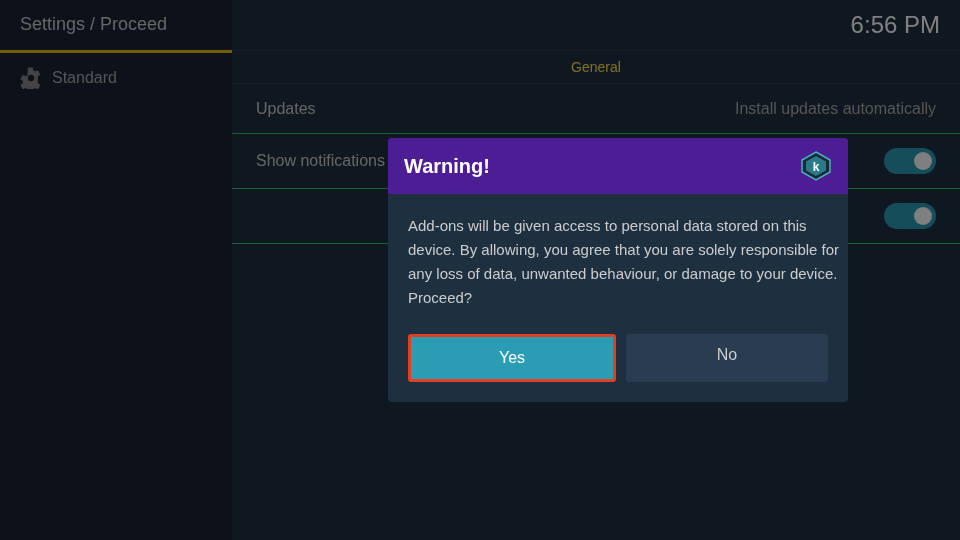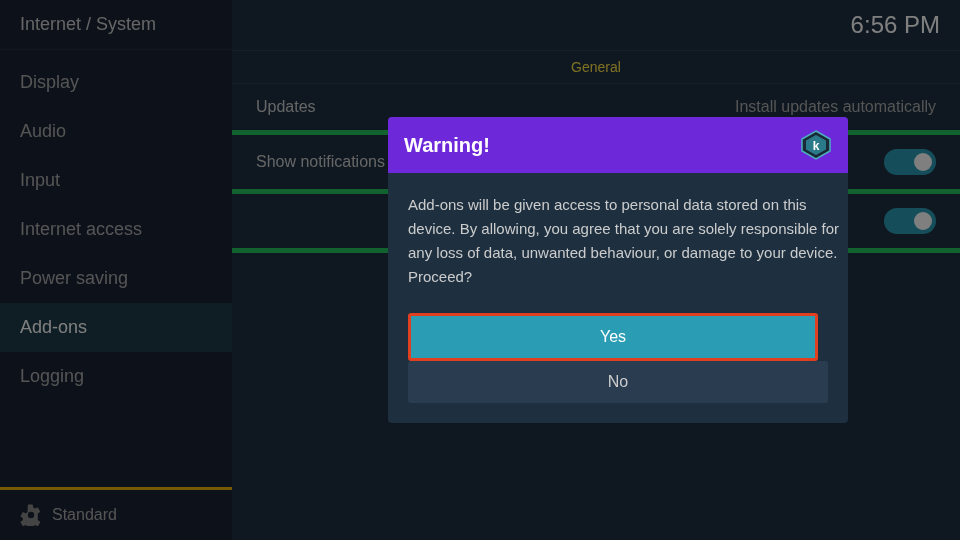--- a/index.html
+++ b/index.html
@@ -107,21 +107,21 @@
     
     .settings-area {
       padding: 0;
     }
 
     .setting-row {
       display: flex;
       justify-content: space-between;
       align-items: center;
       padding: 14px 24px;
-      border-bottom: 5px solid #22c55e;
+      border-bottom: 1px solid #22c55e;
       min-height: 50px;
     }
 
     .setting-label {
       font-size: 16px;
       color: #cccccc;
     }
 
     .setting-value {
       font-size: 16px;
@@ -183,21 +183,21 @@
       top: 50%;
       transform: translate(-20%, -50%);
       width: 460px;
       background-color: #1e3040;
       border-radius: 4px;
       overflow: hidden;
       z-index: 20;
     }
 
     .dialog-header {
-      background-color: #6d28d9;
+      background-color: #4c1d95;
       padding: 12px 16px;
       display: flex;
       justify-content: space-between;
       align-items: center;
     }
 
     .dialog-title {
       font-size: 20px;
       font-weight: bold;
       color: #ffffff;
@@ -210,21 +210,20 @@
     .dialog-message {
       font-size: 15px;
       color: #cccccc;
       line-height: 1.6;
     }
 
     .dialog-buttons {
       display: flex;
       gap: 0;
       padding: 0 20px 20px 20px;
-      flex-direction: column;
     }
 
     .btn-yes {
       flex: 1;
       padding: 12px 20px;
       background-color: #2a9db5;
       color: #ffffff;
       font-size: 16px;
       border: 3px solid #e04020;
       border-radius: 3px;
@@ -248,44 +247,21 @@
     
     .kodi-logo-shape {
       width: 32px;
       height: 32px;
     }
   </style>
 </head>
 <body>
 
 <div class="sidebar">
-  <div class="sidebar-header">Internet / System</div>
-  <nav class="sidebar-nav">
-    <div class="sidebar-item">
-      <span>Display</span>
-    </div>
-    <div class="sidebar-item">
-      <span>Audio</span>
-    </div>
-    <div class="sidebar-item">
-      <span>Input</span>
-    </div>
-    <div class="sidebar-item">
-      <span>Internet access</span>
-    </div>
-    <div class="sidebar-item">
-      <span>Power saving</span>
-    </div>
-    <div class="sidebar-item active">
-      <span>Add-ons</span>
-    </div>
-    <div class="sidebar-item">
-      <span>Logging</span>
-    </div>
-  </nav>
+  <div class="sidebar-header">Settings / Proceed</div>
   <div class="sidebar-footer">
     <svg class="gear-icon" viewBox="0 0 24 24" fill="currentColor">
       <path d="M12 15.5A3.5 3.5 0 0 1 8.5 12 3.5 3.5 0 0 1 12 8.5a3.5 3.5 0 0 1 3.5 3.5 3.5 3.5 0 0 1-3.5 3.5m7.43-2.92c.04-.34.07-.68.07-1.08s-.03-.74-.07-1.08l2.32-1.82c.21-.16.27-.45.13-.68l-2.2-3.81c-.13-.23-.42-.31-.65-.23l-2.74 1.1c-.57-.44-1.17-.81-1.84-1.09l-.42-2.91a.54.54 0 0 0-.54-.46H9.11a.54.54 0 0 0-.54.46L8.16 8.9c-.67.28-1.27.65-1.84 1.09l-2.74-1.1c-.23-.09-.52 0-.65.23L.73 12.93c-.14.23-.07.52.13.68l2.32 1.82c-.04.34-.07.69-.07 1.07s.03.74.07 1.08l-2.32 1.82c-.21.16-.27.45-.13.68l2.2 3.81c.13.23.42.31.65.23l2.74-1.1c.57.44 1.17.81 1.84 1.09l.42 2.91c.06.25.29.46.54.46h4.4c.25 0 .48-.21.54-.46l.42-2.91c.67-.28 1.27-.65 1.84-1.09l2.74 1.1c.23.09.52 0 .65-.23l2.2-3.81c.13-.23.07-.52-.13-.68l-2.32-1.82z"></path>
     </svg>
     <span>Standard</span>
   </div>
 </div>
 
 <div class="main-content">
 

